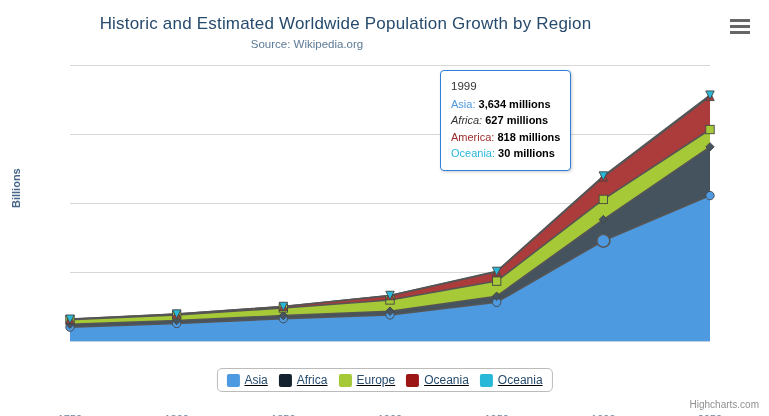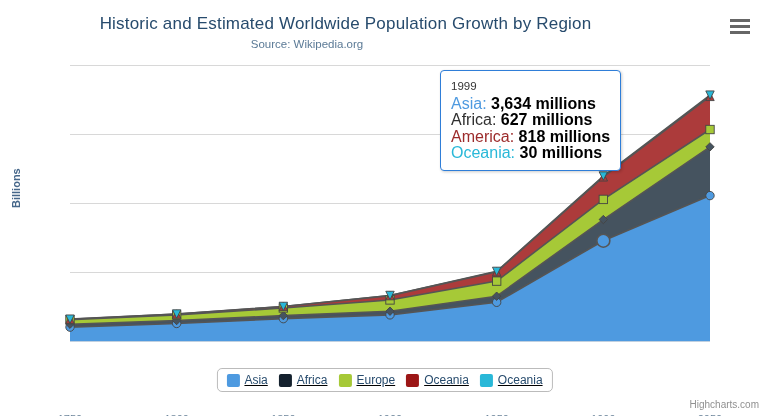--- a/index.html
+++ b/index.html
@@ -43,21 +43,21 @@
   .series-svg{position:absolute;left:0;top:0;width:640px;height:277px;overflow:visible;}
 
   
   .tooltip{
     position:absolute;left:440px;top:70px;
     background:#ffffff;border:1px solid #2f7ed8;border-radius:4px;
     padding:7px 10px 8px 10px;box-shadow:1px 1px 3px rgba(0,0,0,.20);
     font-size:11.5px;line-height:16.5px;white-space:nowrap;
   }
   .tt-head{color:#333;font-size:11.5px;padding-bottom:1px;}
-  .tt-row{font-size:16px;}
+  .tt-row{font-size:11px;}
   .tt-name{}
   .tt-val{color:#000;font-weight:bold;}
 
   
   .legend{
     position:absolute;left:50%;transform:translateX(-50%);top:368px;
     border:1px solid #bbbbbb;border-radius:5px;background:#fff;
     padding:4px 9px;display:flex;align-items:center;gap:11px;
   }
   .legend-item{display:flex;align-items:center;gap:5px;cursor:pointer;text-decoration:underline;}
@@ -149,21 +149,21 @@
         <div class="xtick" style="left: 426.667px;">1950</div>
         <div class="xtick" style="left: 533.333px;">1999</div>
         <div class="xtick" style="left: 640px;">2050</div>
       </div>
   </div>
 
   <div class="tooltip">
     <div class="tt-head">1999</div>
     <div id="tt-rows">
         <div class="tt-row"><span class="tt-name" style="color: rgb(78, 154, 224);">Asia: </span><span class="tt-val">3,634 millions</span></div>
-        <div class="tt-row"><span class="tt-name" style="color: rgb(48, 48, 48);">Africa: </span><span class="tt-val">627 millions</span></div>
+        <div class="tt-row"><span class="tt-name" style="color: rgb(48, 48, 48); font-style: italic;">Africa: </span><span class="tt-val">627 millions</span></div>
         <div class="tt-row"><span class="tt-name" style="color: rgb(156, 43, 43);">America: </span><span class="tt-val">818 millions</span></div>
         <div class="tt-row"><span class="tt-name" style="color: rgb(41, 184, 216);">Oceania: </span><span class="tt-val">30 millions</span></div>
       </div>
   </div>
 
   <div class="legend" id="legend">
       <div class="legend-item">
         <span class="legend-swatch" style="background: rgb(78, 154, 224);"></span>
         <span class="legend-label">Asia</span>
       </div>

